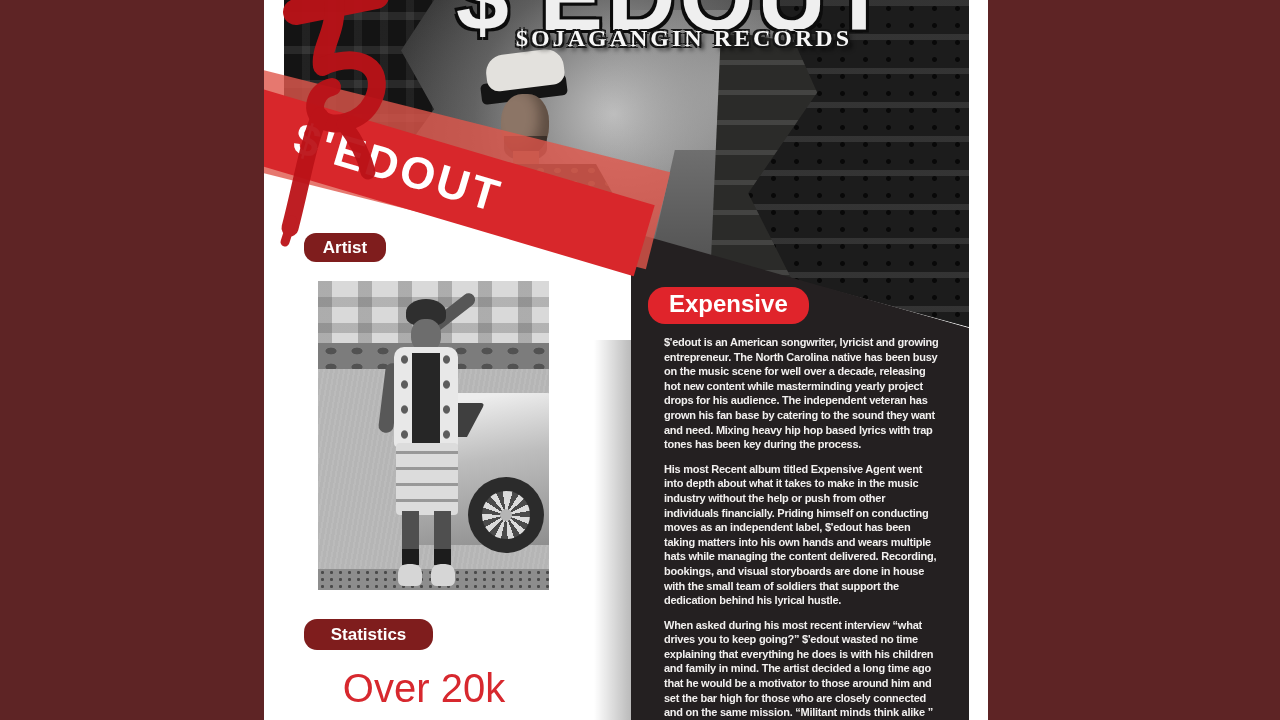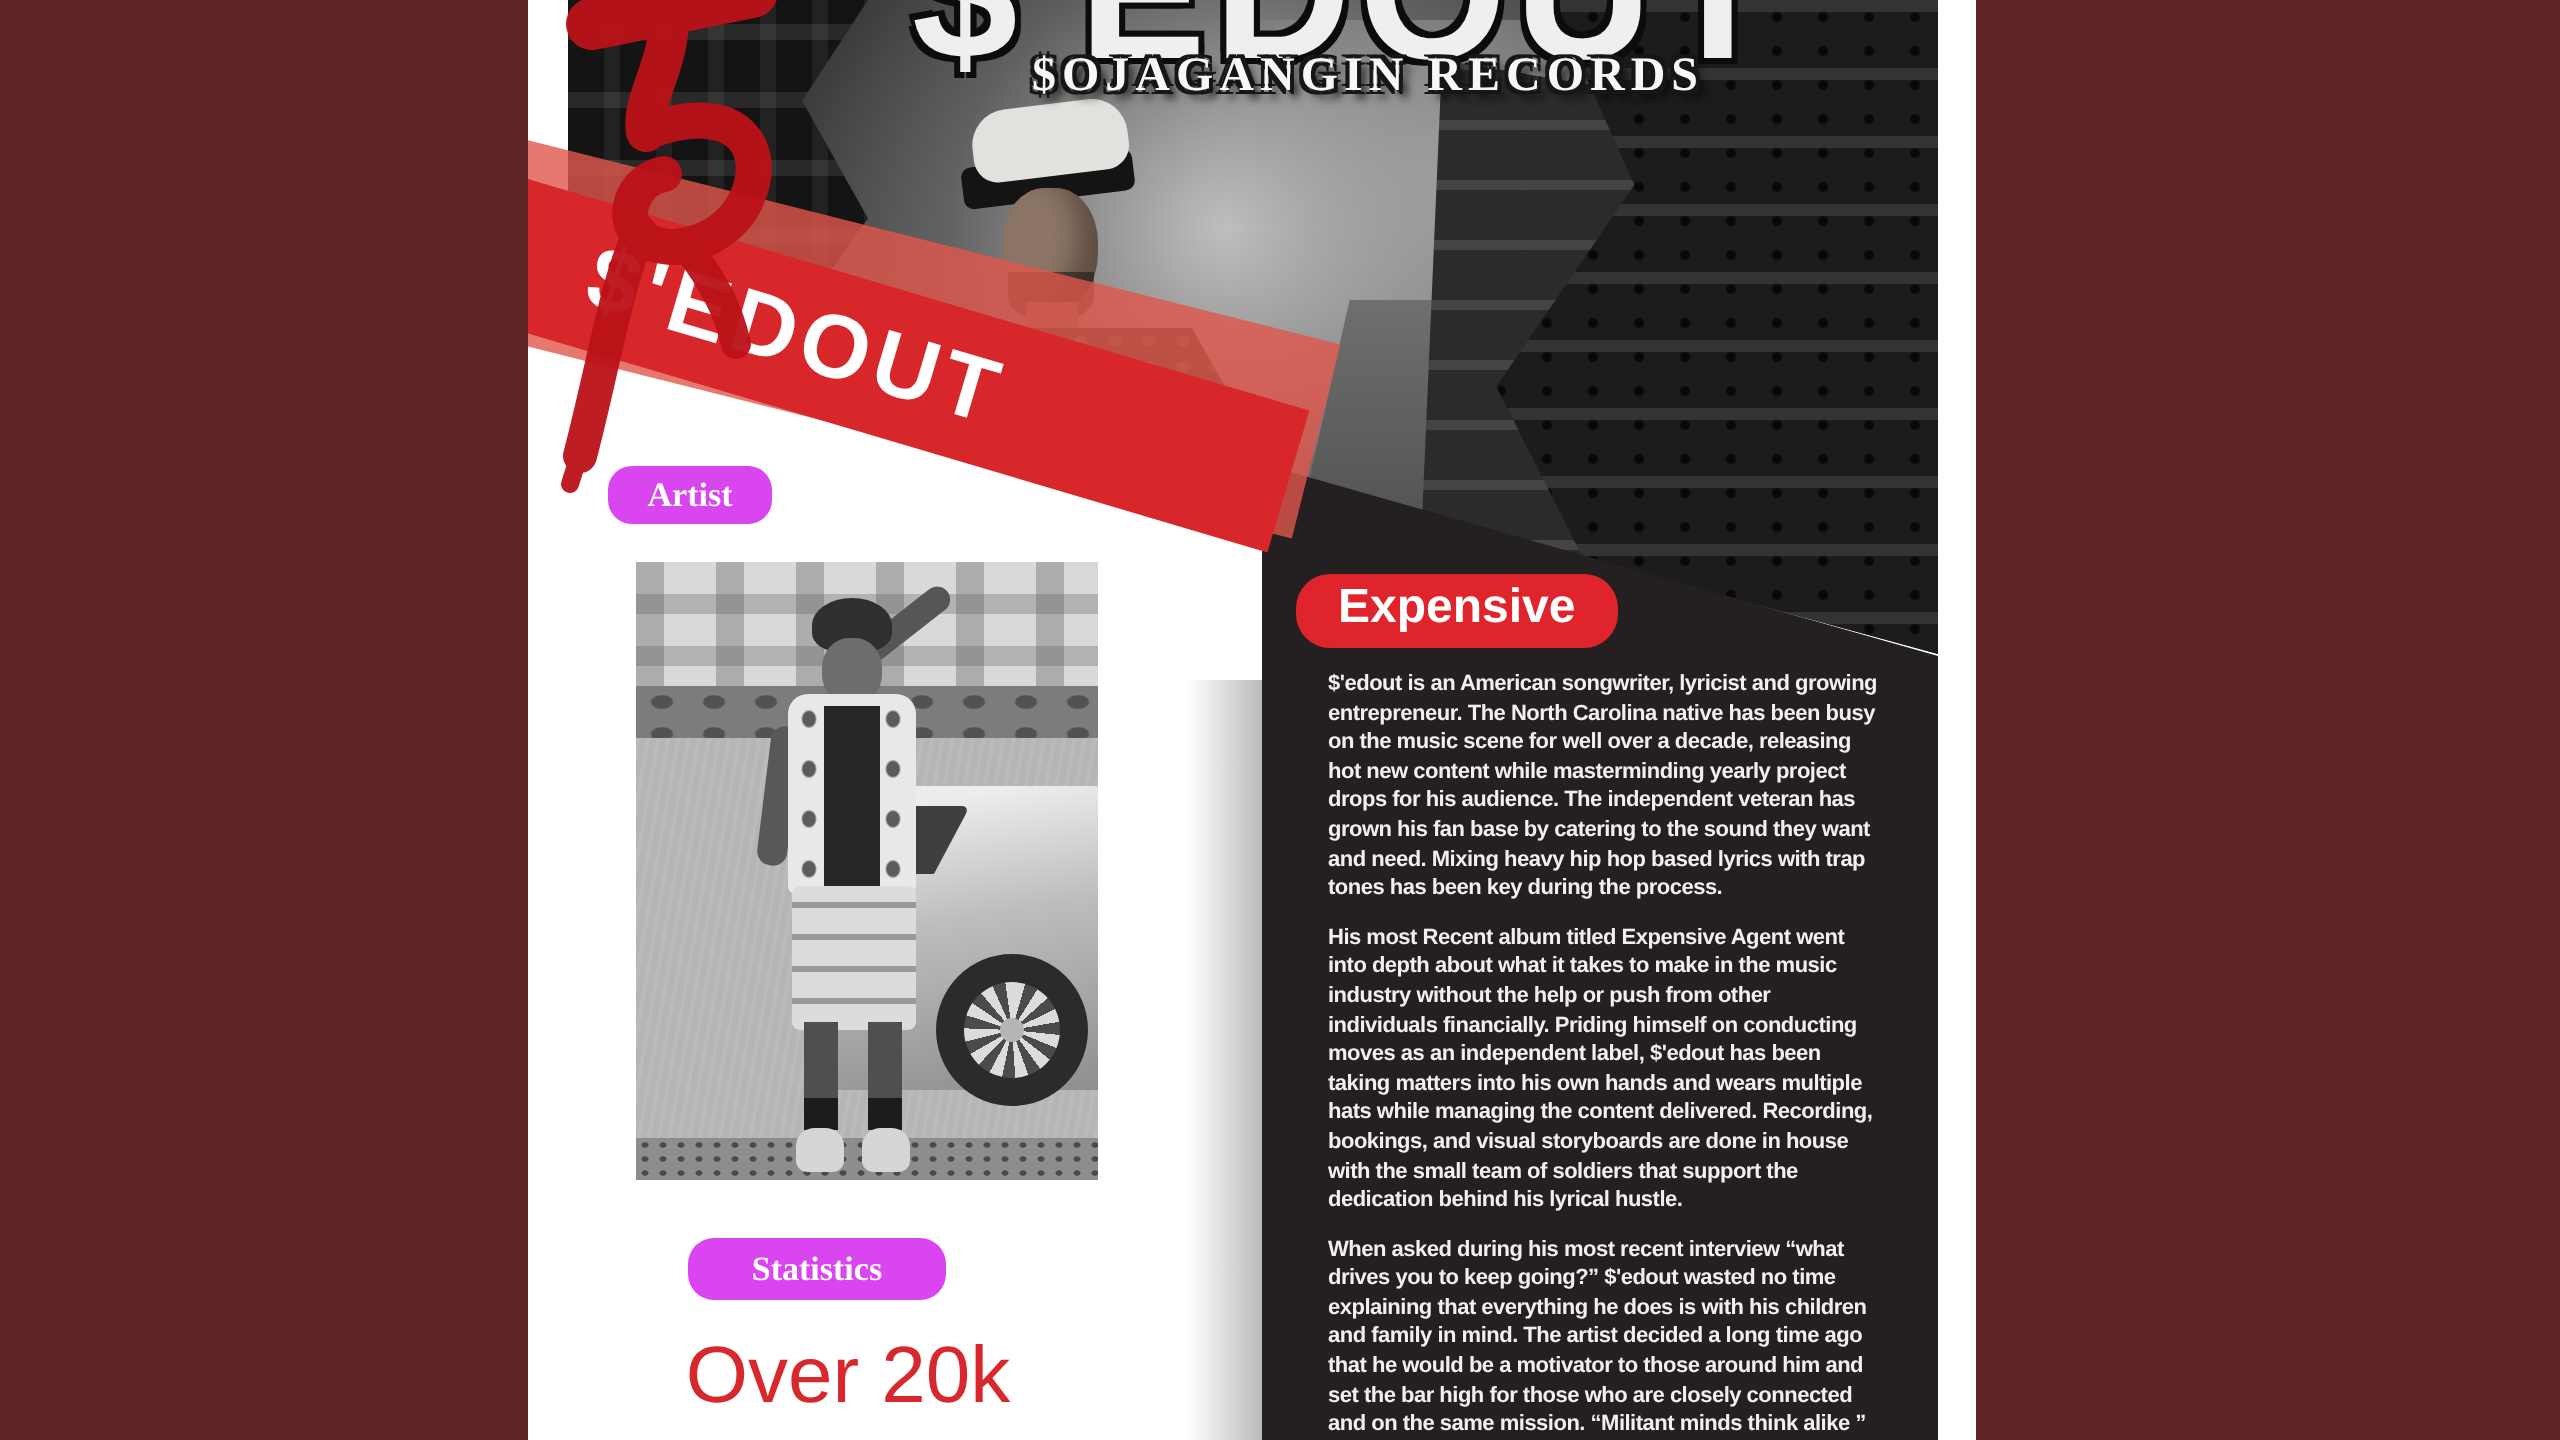--- a/index.html
+++ b/index.html
@@ -53,23 +53,23 @@
   
   .logo{position:absolute;left:14px;top:-10px;z-index:6;opacity:.95;}
 
   
   .banner{position:absolute;left:-12px;top:86px;width:420px;height:110px;transform:rotate(16.5deg);transform-origin:0 0;z-index:5;}
   .banner-light{position:absolute;left:-6px;top:-18px;width:434px;height:100px;background:rgba(224,86,75,.8);transform:rotate(-2.4deg);transform-origin:0 50%;}
   .banner-solid{position:absolute;left:0;top:0;width:420px;height:74px;background:#d8272b;display:flex;align-items:center;}
   .banner-text{padding-left:56px;font-size:45px;font-weight:800;letter-spacing:3px;color:#ffffff;}
 
   
-  .pill{position:absolute;display:flex;align-items:center;justify-content:center;background:#d946ef;color:#fff;font-weight:700;z-index:3;font-family:Liberation Serif, serif;}
+  .pill{position:absolute;display:flex;align-items:center;justify-content:center;background:#7f1d1d;color:#fff;font-weight:700;z-index:3;}
   .artist-pill{left:40px;top:233px;width:82px;height:29px;border-radius:12px;font-size:17px;}
-  .stats-pill{left:40px;top:619px;width:129px;height:31px;border-radius:13px;font-size:17px;margin-left:40px;}
+  .stats-pill{left:40px;top:619px;width:129px;height:31px;border-radius:13px;font-size:17px;}
   .stats-value{position:absolute;left:40px;top:666px;width:240px;text-align:center;color:#d7282e;font-size:40px;font-weight:400;z-index:3;}
 
   
   .portrait{position:absolute;left:54px;top:281px;width:231px;height:309px;overflow:hidden;background:#b5b5b5;z-index:3;}
   .p-bldg{position:absolute;left:0;top:0;width:100%;height:78px;background:#d9d9d9;
         background-image:repeating-linear-gradient(90deg,rgba(90,90,90,.35) 0 14px,transparent 14px 40px),
                          repeating-linear-gradient(0deg,rgba(90,90,90,.3) 0 10px,transparent 10px 26px);}
   .p-hedge{position:absolute;left:0;top:62px;width:100%;height:26px;background:#7c7c7c;
         background-image:radial-gradient(rgba(40,40,40,.5) 5px,transparent 6px);background-size:26px 16px;}
   .p-grass{position:absolute;left:0;top:88px;width:100%;height:221px;background:linear-gradient(#a7a7a7,#919191);

